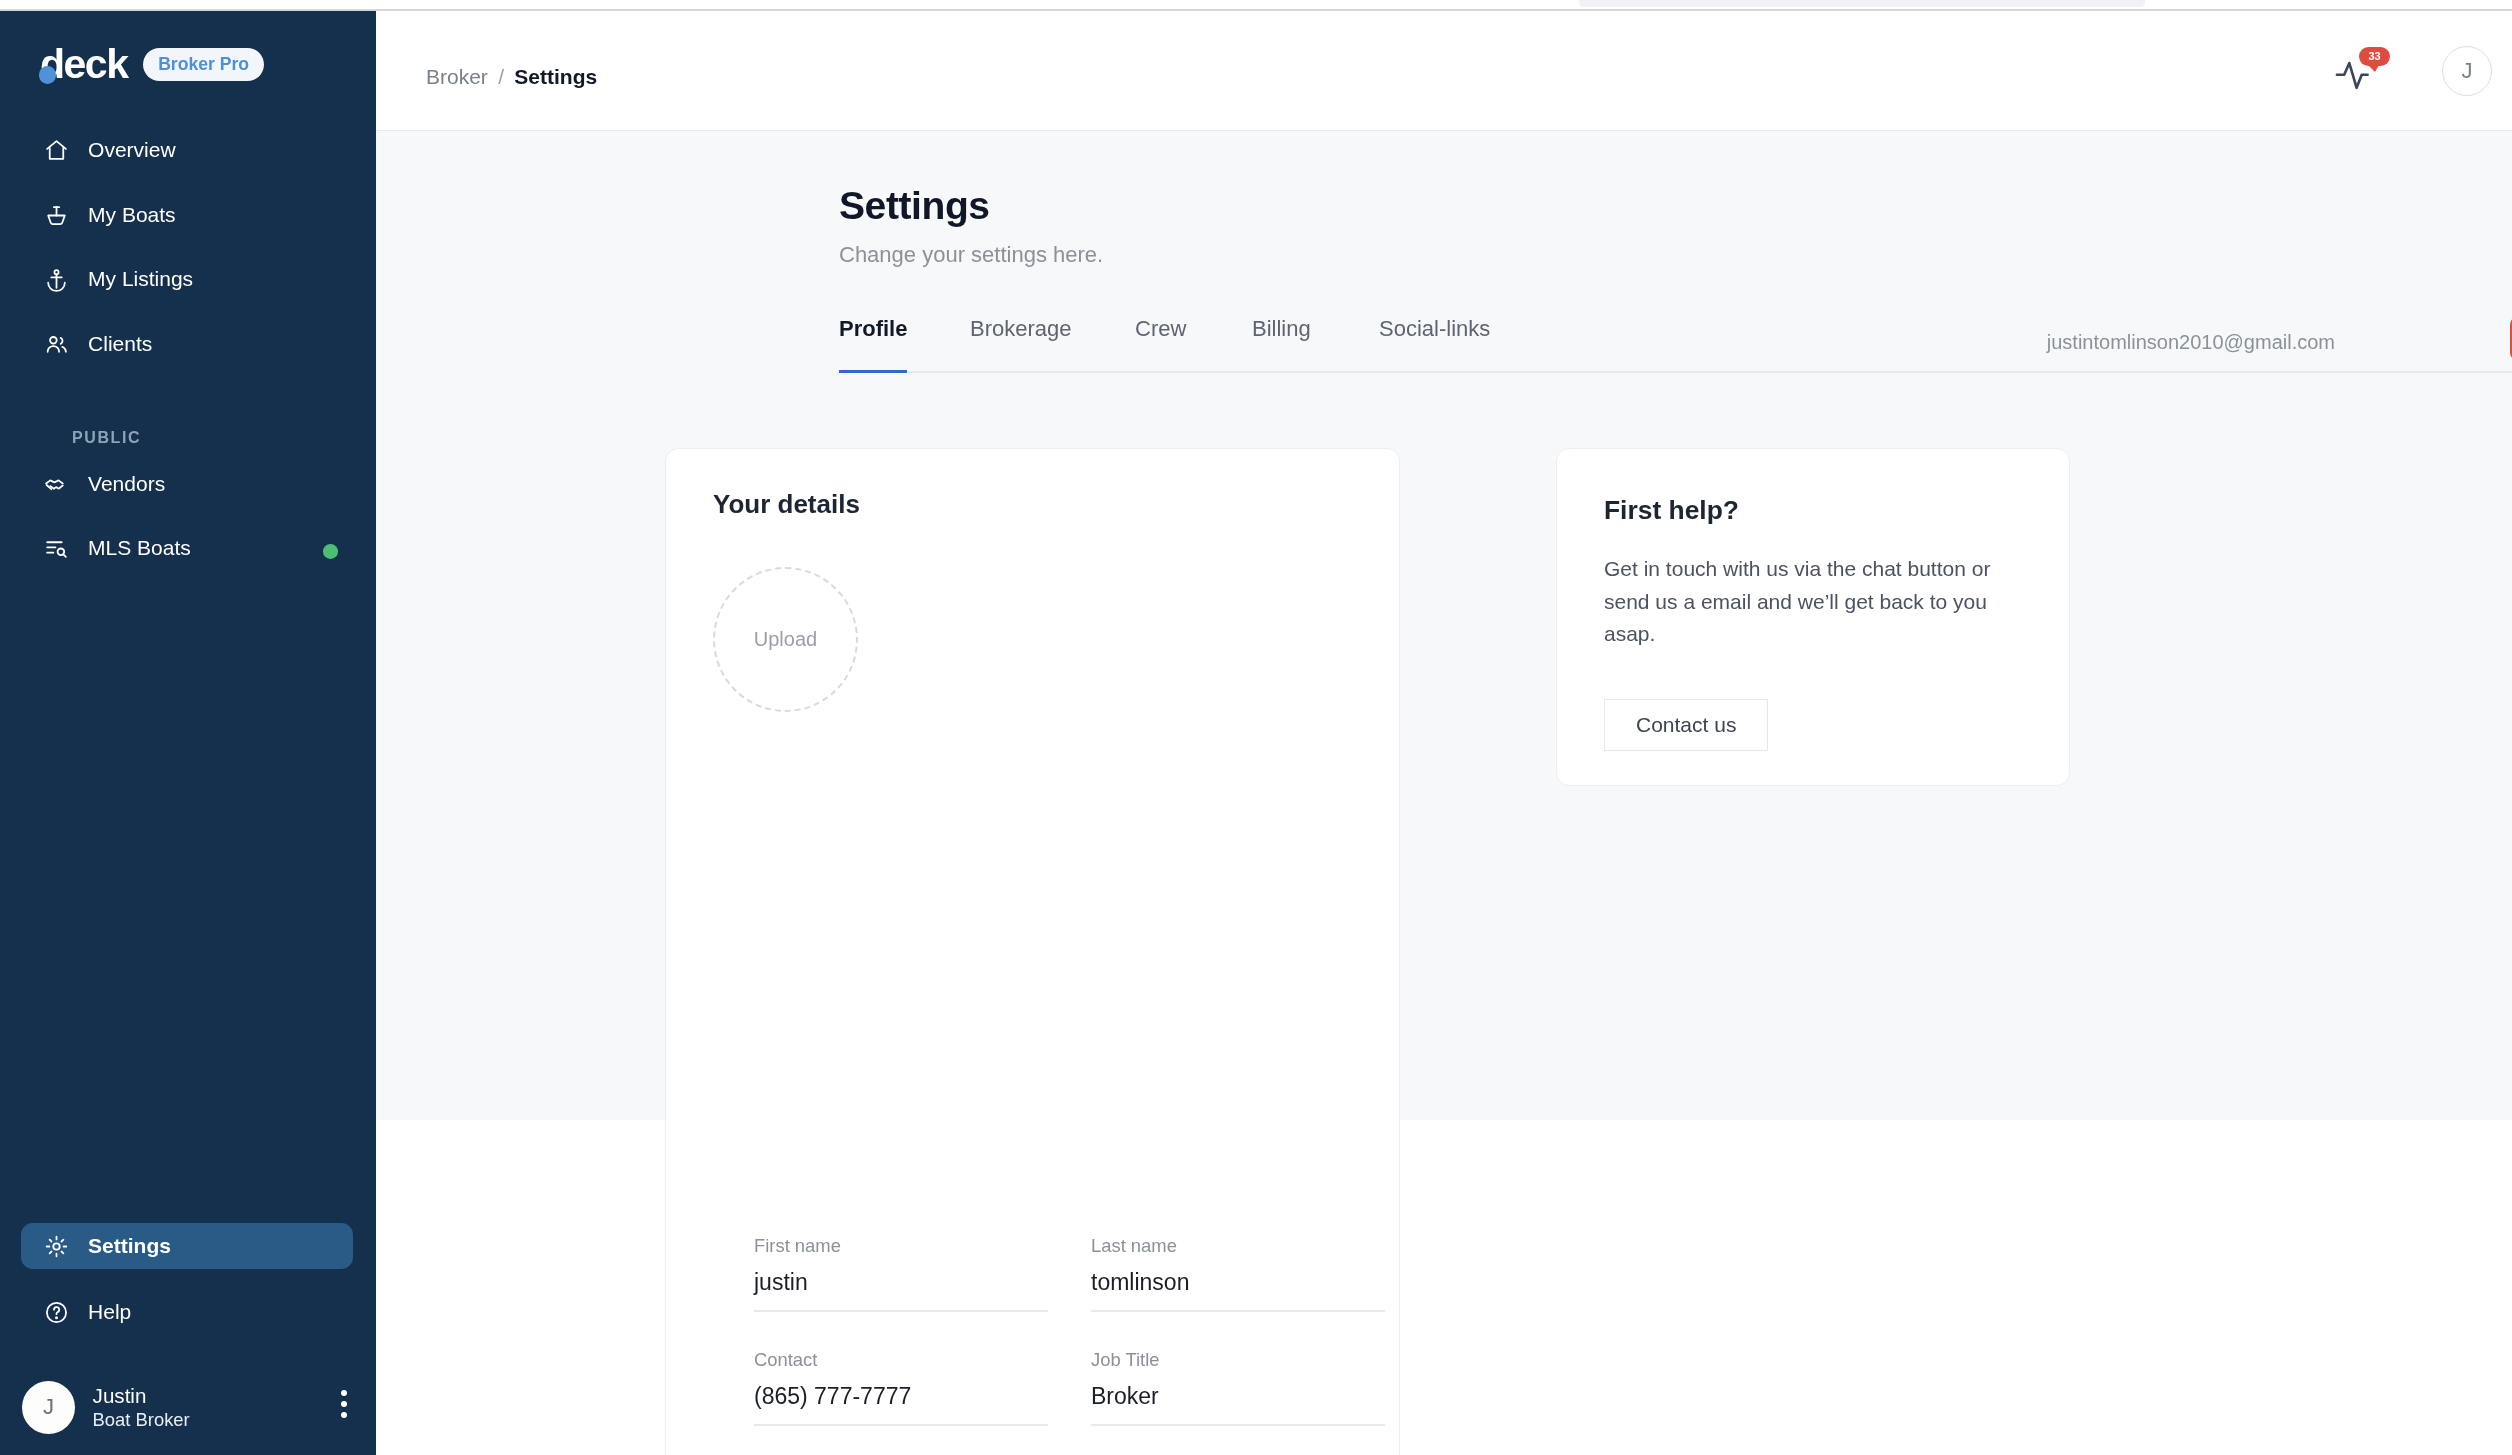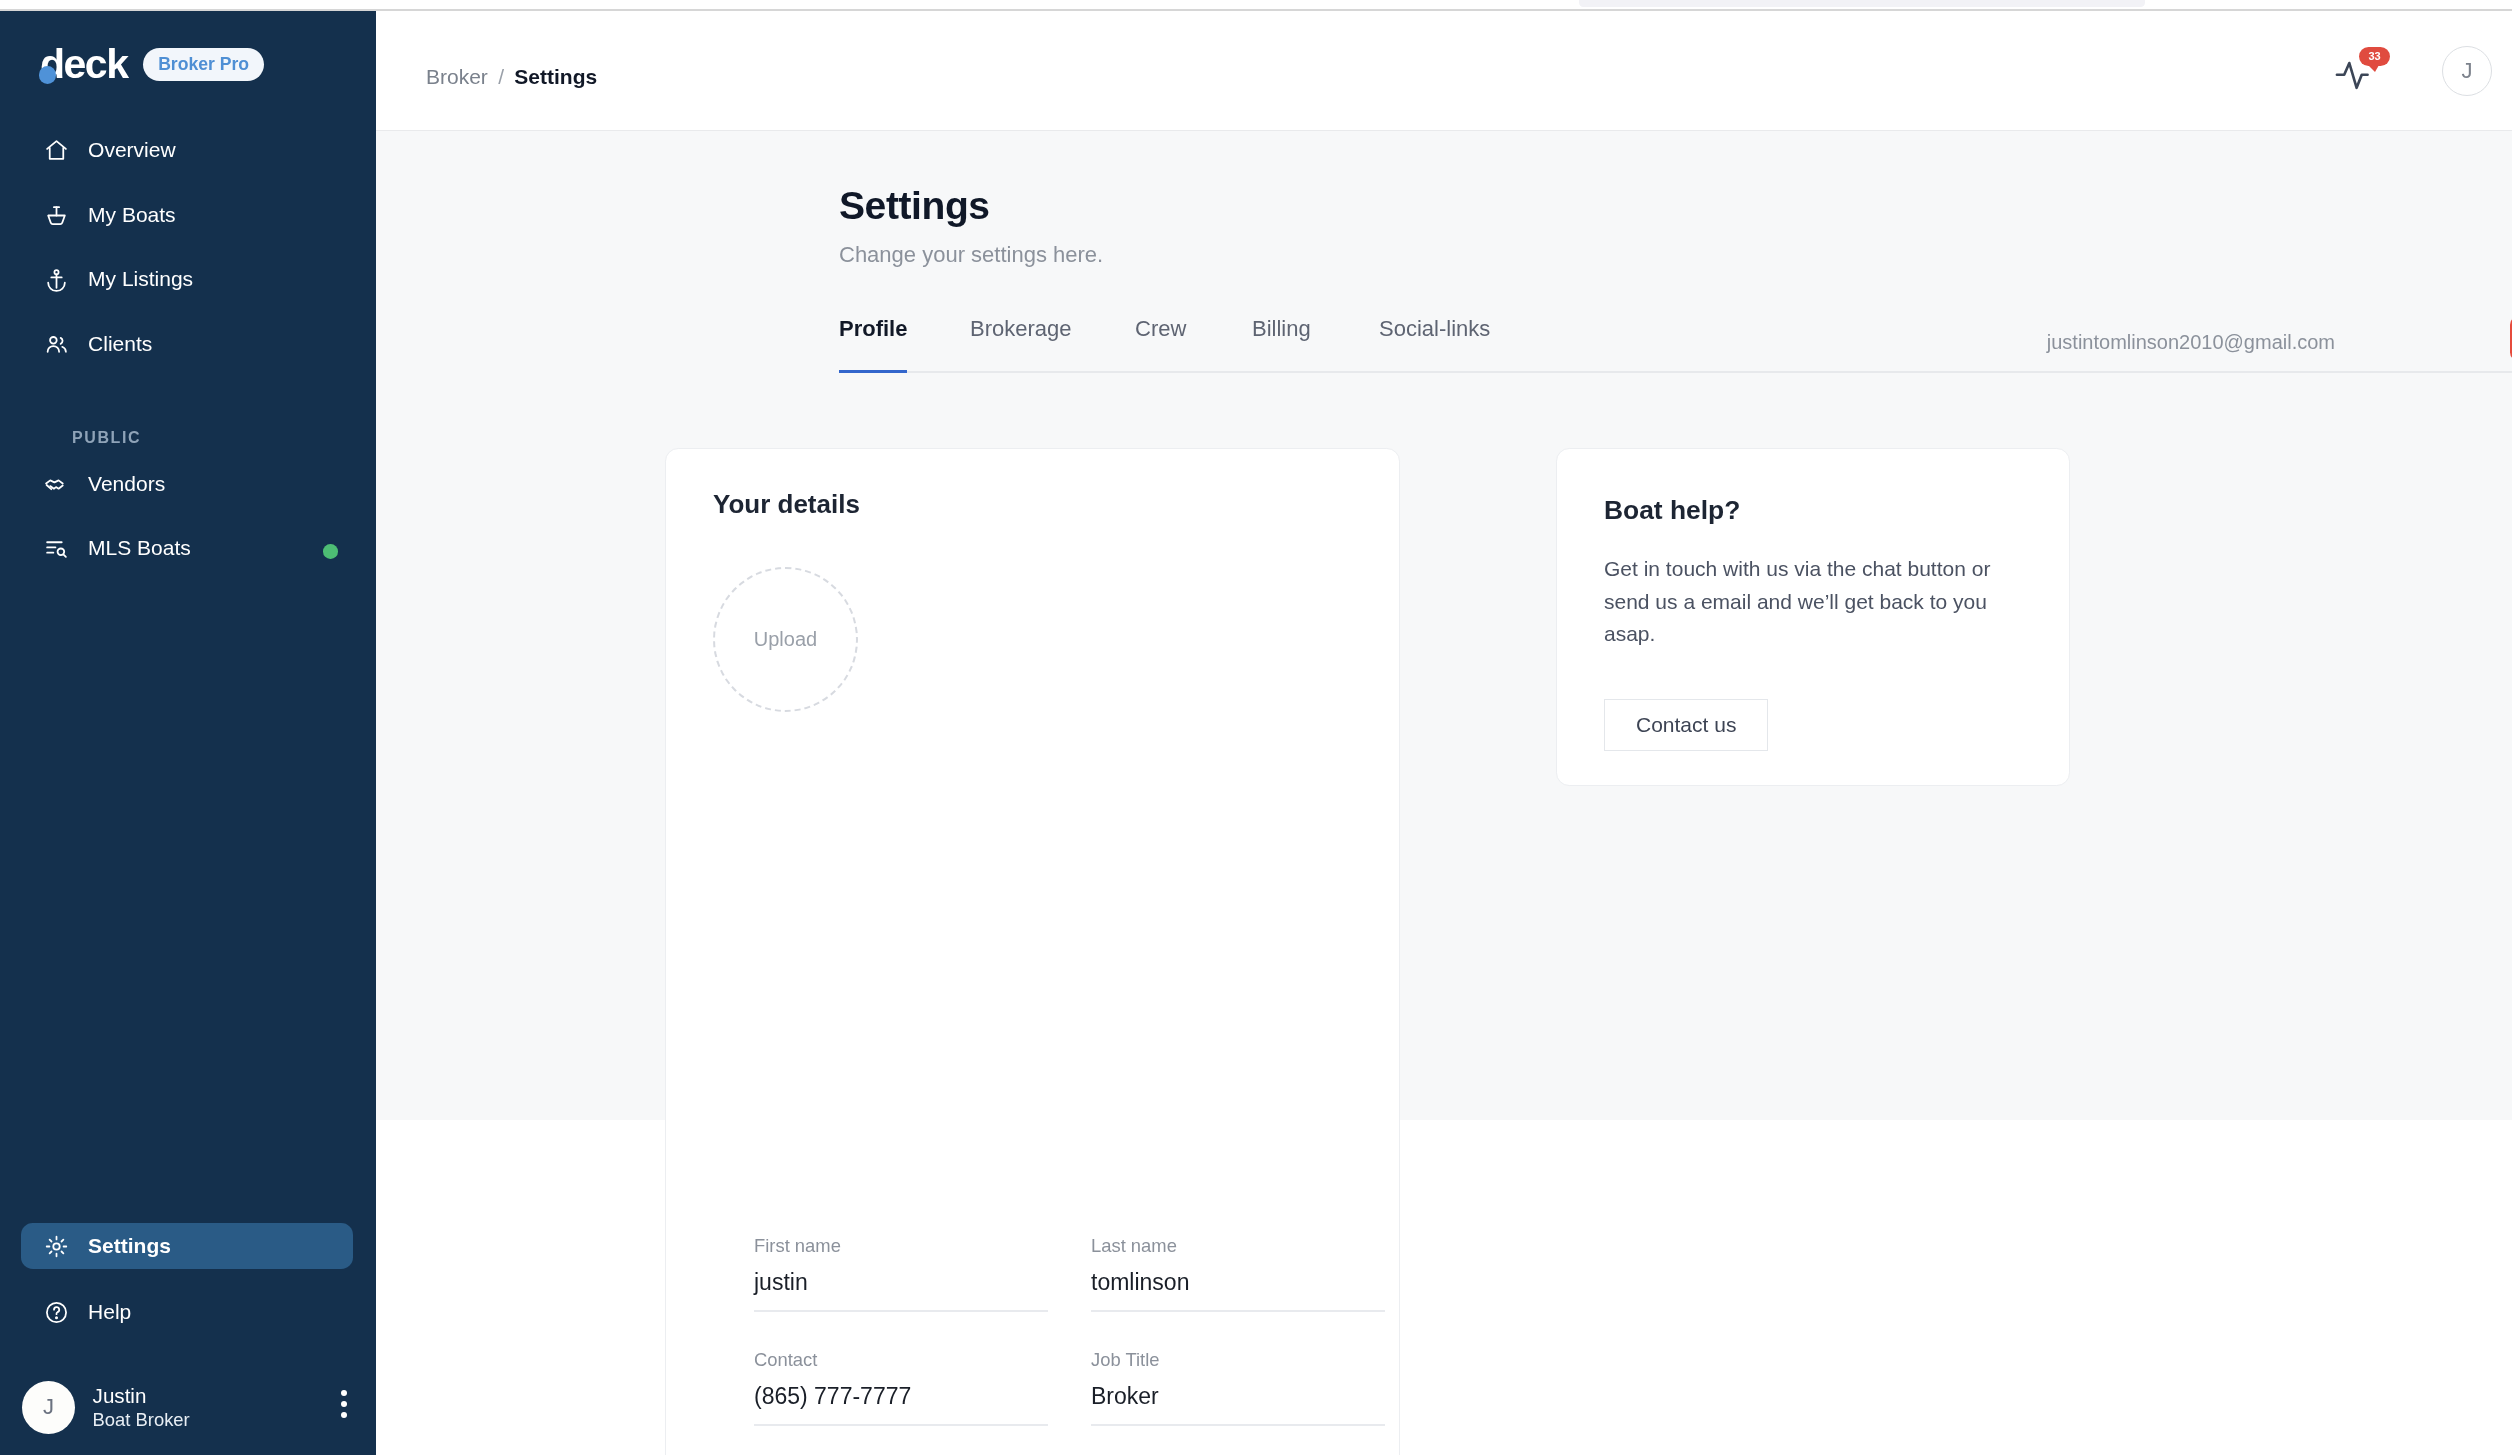--- a/index.html
+++ b/index.html
@@ -370,19 +370,19 @@
       <div class="val">(865) 777-7777</div>
     </div>
     <div class="field" style="left:425px; top:885px; width:294px">
       <div class="lab">Job Title</div>
       <div class="val">Broker</div>
     </div>
 
   </section>
 
   <section class="card" id="help-card">
-    <h2 id="help-title">Boat help?</h2>
+    <h2 id="help-title">First help?</h2>
     <p id="help-body">Get in touch with us via the chat button or send us a email and we’ll get back to you asap.</p>
     <button id="contact-btn">Contact us</button>
   </section>
 
 </main>
 
 
 </body></html>

